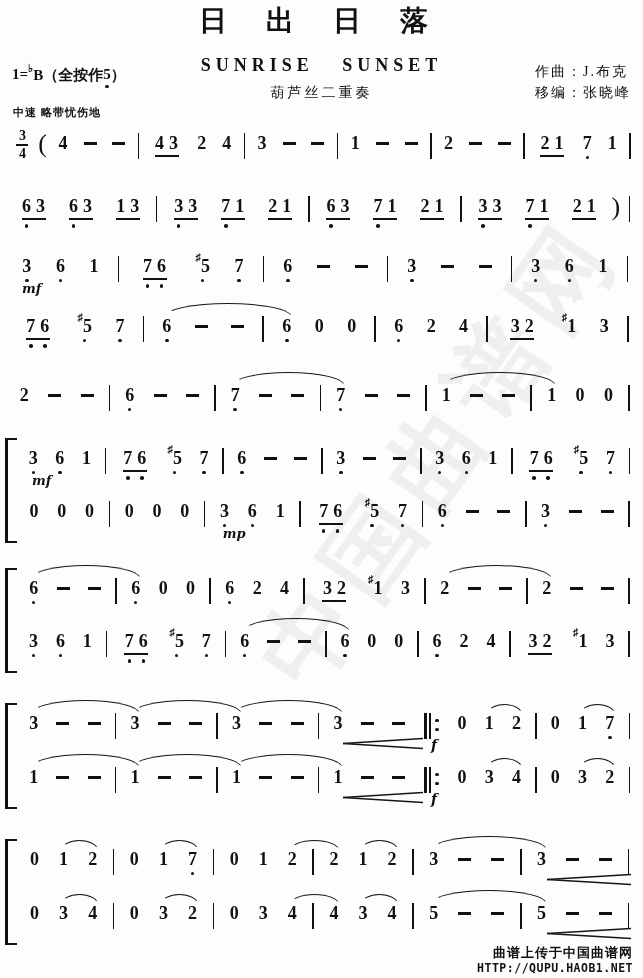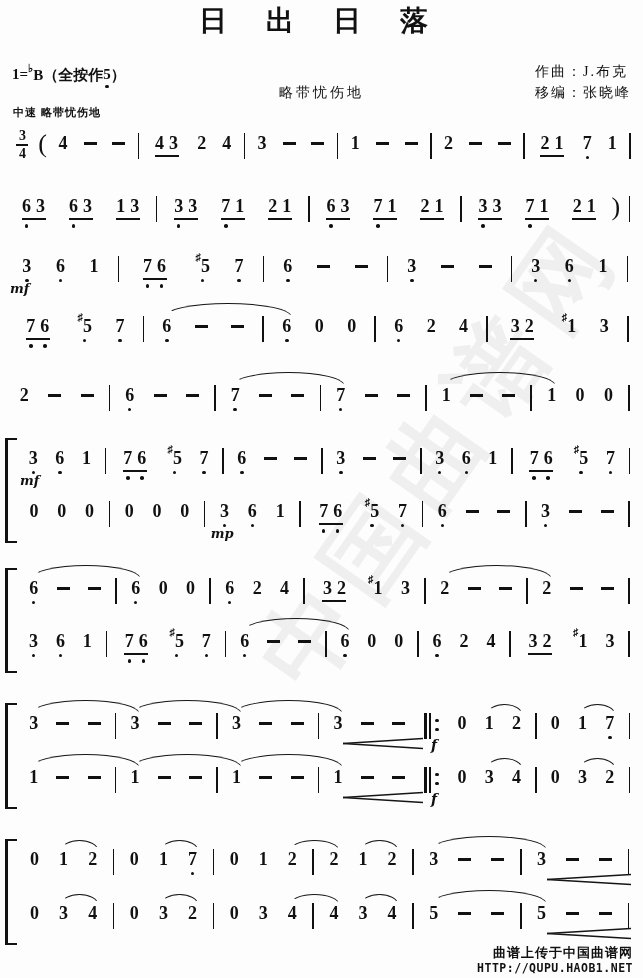--- a/index.html
+++ b/index.html
@@ -39,58 +39,59 @@
   .bl{width:1.6px;height:26px;background:#111;}
   .bl.thick{width:3.2px;}
   .dashbar{width:13px;height:2.6px;background:#111;margin-top:9px;}
   .paren{font:400 26px "Liberation Serif",serif;line-height:26px;margin-top:-2px;}
   .ts{display:flex;flex-direction:column;align-items:center;margin-top:-4px;}
   .ts .tnum{font:700 14px "Liberation Serif",serif;line-height:14px;}
   .ts .tline{width:12px;height:1.6px;background:#111;margin:1px 0;}
   .repwrap{display:flex;align-items:flex-start;gap:2.5px;}
   .repdots{display:flex;flex-direction:column;gap:6px;margin-top:6px;margin-left:2px;}
   .repdots i{width:3.2px;height:3.2px;border-radius:50%;background:#111;}
-  .dyn{position:absolute;top:25px;left:0;font:italic 700 13px "DejaVu Serif",serif;}
+  .dyn{position:absolute;top:25px;left:12px;font:italic 700 13px "DejaVu Serif",serif;}
   .tie-arc{position:absolute;top:-13px;height:12px;border:1.7px solid transparent;
            border-top-color:#151515;border-radius:50% 50% 0 0 / 100% 100% 0 0;}
   .tie-arc.small{top:-9px;height:8px;}
   .hairpin{position:absolute;top:23px;height:14px;}
   .hairpin .flab{position:absolute;right:-14px;top:1px;font:italic 700 14px "DejaVu Serif",serif;}
   .sys-bracket{position:absolute;left:5px;width:9px;border-left:3px solid #111;
                border-top:2.6px solid #111;border-bottom:2.6px solid #111;}
   
   .footer{right:10px;bottom:3px;text-align:right;line-height:1.25;}
   .footer .site{font-size:13px;font-weight:700;letter-spacing:1px;}
   .footer .url{font:700 11.5px "DejaVu Sans Mono",monospace;letter-spacing:0.5px;}
 </style>
 </head>
 <body>
 
 <div id="page">
   <div class="abs watermark">中国曲谱网</div>
 
   <div class="abs title">日 出 日 落</div>
+  <div class="abs subtitle">SUNRISE   SUNSET</div>
 
   <div class="abs keysig">
     <span>1=</span>
       <span class="flat">♭</span>
       <span>B（全按作</span>
       <span class="undernote">
         <span>5</span>
         <span class="ld"></span>
       </span>
       <span>）</span>
   </div>
 
   <div class="abs credits">
     <div>作曲：J.布克</div>
     <div>移编：张晓峰</div>
   </div>
 
-  <div class="abs ensemble">略带忧伤地</div>
+  <div class="abs ensemble">葫芦丝二重奏</div>
   <div class="abs tempo">中速 略带忧伤地</div>
 
   <div class="abs footer">
     <div class="site">曲谱上传于中国曲谱网</div>
     <div class="url">HTTP://QUPU.HAOB1.NET</div>
   </div>
 <div class="line" style="top: 133px; left: 10px;">
       <div class="cell c-ts">
         <div class="ts">
           <span class="tnum">3</span>

